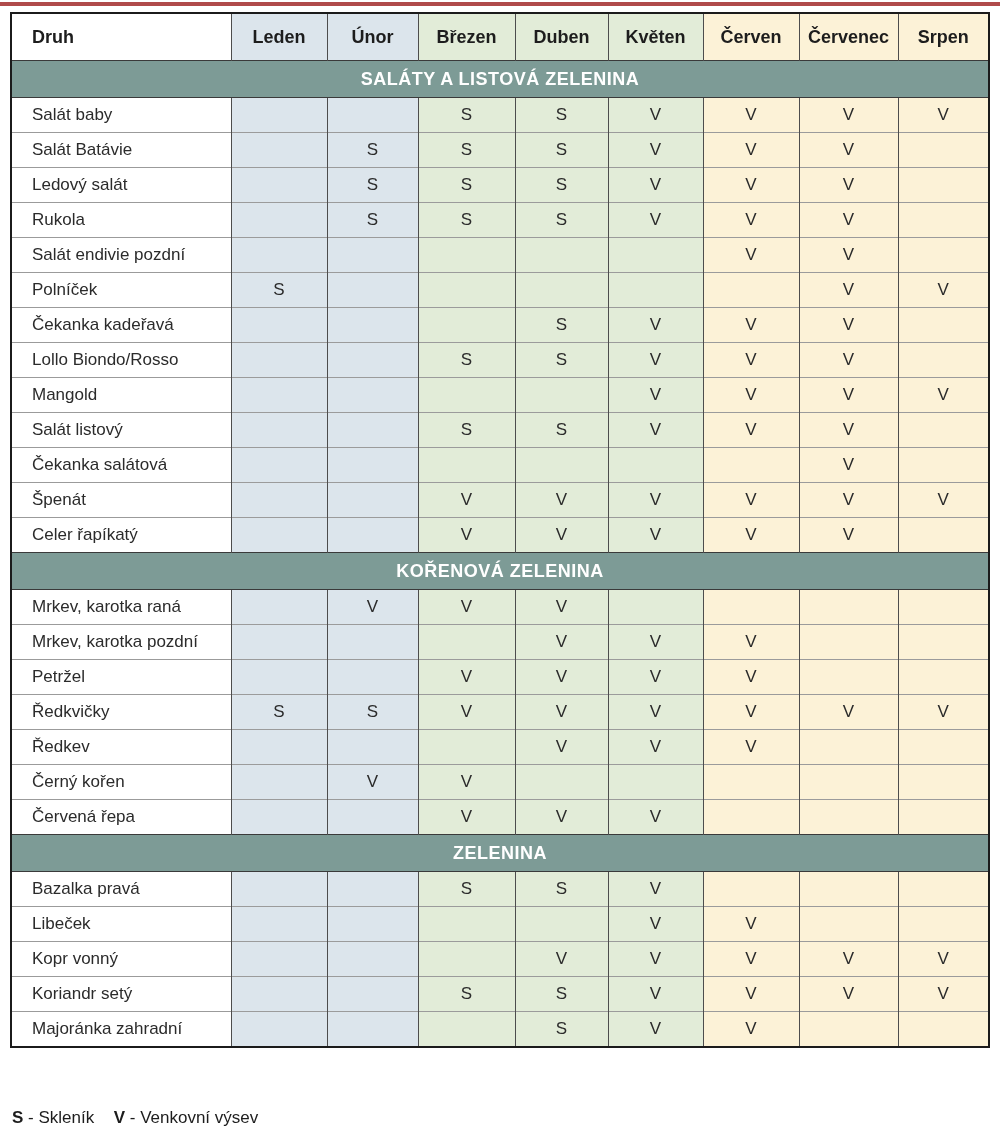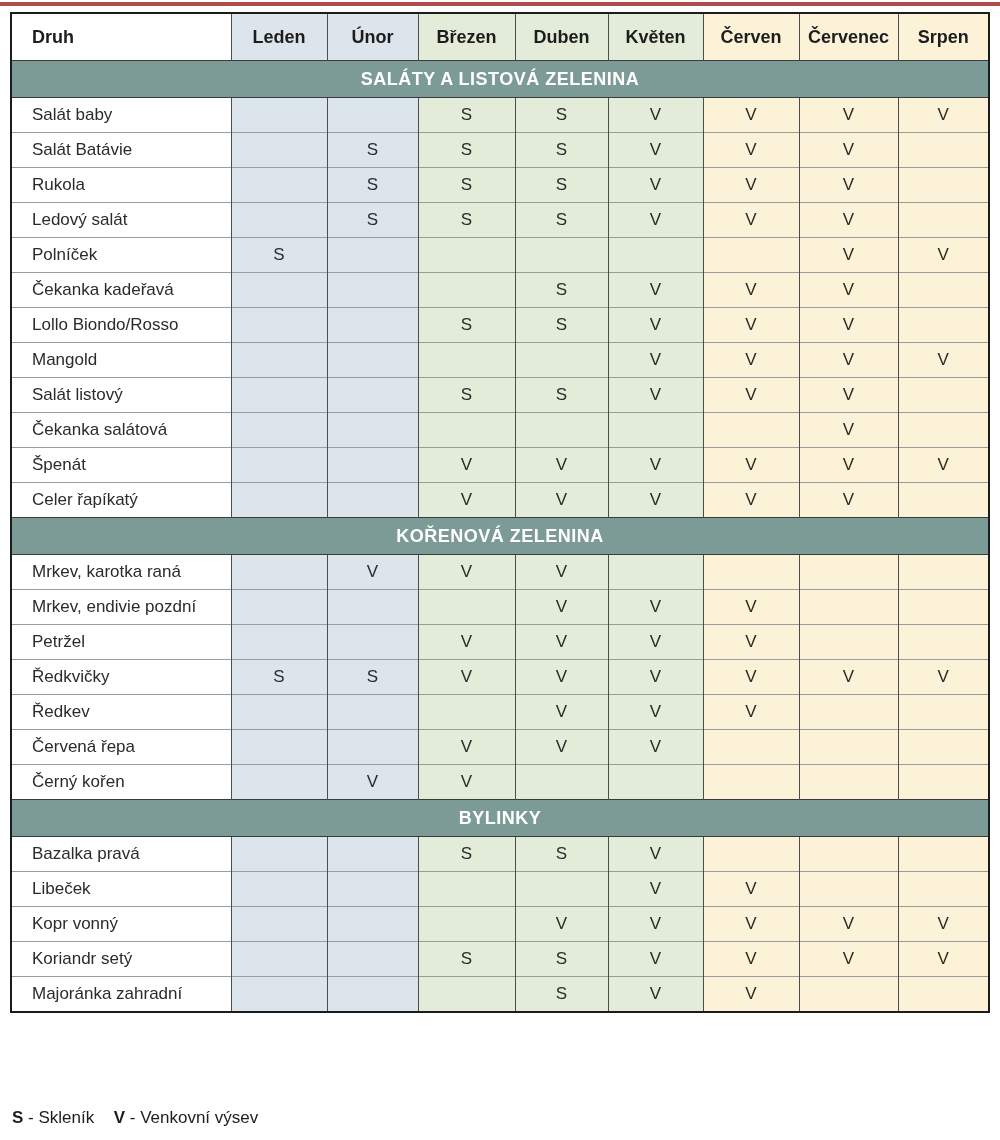--- a/index.html
+++ b/index.html
@@ -143,37 +143,48 @@
           <td class="month-cell" style="background-color: rgb(220, 229, 236);"></td>
           <td class="month-cell" style="background-color: rgb(220, 229, 236);">S</td>
           <td class="month-cell" style="background-color: rgb(226, 236, 216);">S</td>
           <td class="month-cell" style="background-color: rgb(226, 236, 216);">S</td>
           <td class="month-cell" style="background-color: rgb(226, 236, 216);">V</td>
           <td class="month-cell" style="background-color: rgb(252, 242, 215);">V</td>
           <td class="month-cell" style="background-color: rgb(252, 242, 215);">V</td>
           <td class="month-cell" style="background-color: rgb(252, 242, 215);"></td>
         </tr>
         <tr class="data-row">
+          <td class="label-cell">Ledový salát</td>
+          <td class="month-cell" style="background-color: rgb(220, 229, 236);"></td>
+          <td class="month-cell" style="background-color: rgb(220, 229, 236);">S</td>
+          <td class="month-cell" style="background-color: rgb(226, 236, 216);">S</td>
+          <td class="month-cell" style="background-color: rgb(226, 236, 216);">S</td>
+          <td class="month-cell" style="background-color: rgb(226, 236, 216);">V</td>
+          <td class="month-cell" style="background-color: rgb(252, 242, 215);">V</td>
+          <td class="month-cell" style="background-color: rgb(252, 242, 215);">V</td>
+          <td class="month-cell" style="background-color: rgb(252, 242, 215);"></td>
+        </tr>
+        <tr class="data-row">
           <td class="label-cell">Rukola</td>
           <td class="month-cell" style="background-color: rgb(220, 229, 236);"></td>
           <td class="month-cell" style="background-color: rgb(220, 229, 236);">S</td>
           <td class="month-cell" style="background-color: rgb(226, 236, 216);">S</td>
           <td class="month-cell" style="background-color: rgb(226, 236, 216);">S</td>
           <td class="month-cell" style="background-color: rgb(226, 236, 216);">V</td>
           <td class="month-cell" style="background-color: rgb(252, 242, 215);">V</td>
           <td class="month-cell" style="background-color: rgb(252, 242, 215);">V</td>
           <td class="month-cell" style="background-color: rgb(252, 242, 215);"></td>
         </tr>
         <tr class="data-row">
-          <td class="label-cell">Ledový salát</td>
-          <td class="month-cell" style="background-color: rgb(220, 229, 236);"></td>
-          <td class="month-cell" style="background-color: rgb(220, 229, 236);">S</td>
-          <td class="month-cell" style="background-color: rgb(226, 236, 216);">S</td>
-          <td class="month-cell" style="background-color: rgb(226, 236, 216);">S</td>
-          <td class="month-cell" style="background-color: rgb(226, 236, 216);">V</td>
+          <td class="label-cell">Salát endivie pozdní</td>
+          <td class="month-cell" style="background-color: rgb(220, 229, 236);"></td>
+          <td class="month-cell" style="background-color: rgb(220, 229, 236);"></td>
+          <td class="month-cell" style="background-color: rgb(226, 236, 216);"></td>
+          <td class="month-cell" style="background-color: rgb(226, 236, 216);"></td>
+          <td class="month-cell" style="background-color: rgb(226, 236, 216);"></td>
           <td class="month-cell" style="background-color: rgb(252, 242, 215);">V</td>
           <td class="month-cell" style="background-color: rgb(252, 242, 215);">V</td>
           <td class="month-cell" style="background-color: rgb(252, 242, 215);"></td>
         </tr>
         <tr class="data-row">
           <td class="label-cell">Polníček</td>
           <td class="month-cell" style="background-color: rgb(220, 229, 236);">S</td>
           <td class="month-cell" style="background-color: rgb(220, 229, 236);"></td>
           <td class="month-cell" style="background-color: rgb(226, 236, 216);"></td>
           <td class="month-cell" style="background-color: rgb(226, 236, 216);"></td>
@@ -267,21 +278,21 @@
           <td class="month-cell" style="background-color: rgb(220, 229, 236);"></td>
           <td class="month-cell" style="background-color: rgb(220, 229, 236);">V</td>
           <td class="month-cell" style="background-color: rgb(226, 236, 216);">V</td>
           <td class="month-cell" style="background-color: rgb(226, 236, 216);">V</td>
           <td class="month-cell" style="background-color: rgb(226, 236, 216);"></td>
           <td class="month-cell" style="background-color: rgb(252, 242, 215);"></td>
           <td class="month-cell" style="background-color: rgb(252, 242, 215);"></td>
           <td class="month-cell" style="background-color: rgb(252, 242, 215);"></td>
         </tr>
         <tr class="data-row">
-          <td class="label-cell">Mrkev, endivie  pozdní</td>
+          <td class="label-cell">Mrkev, karotka  pozdní</td>
           <td class="month-cell" style="background-color: rgb(220, 229, 236);"></td>
           <td class="month-cell" style="background-color: rgb(220, 229, 236);"></td>
           <td class="month-cell" style="background-color: rgb(226, 236, 216);"></td>
           <td class="month-cell" style="background-color: rgb(226, 236, 216);">V</td>
           <td class="month-cell" style="background-color: rgb(226, 236, 216);">V</td>
           <td class="month-cell" style="background-color: rgb(252, 242, 215);">V</td>
           <td class="month-cell" style="background-color: rgb(252, 242, 215);"></td>
           <td class="month-cell" style="background-color: rgb(252, 242, 215);"></td>
         </tr>
         <tr class="data-row">
@@ -311,43 +322,43 @@
           <td class="month-cell" style="background-color: rgb(220, 229, 236);"></td>
           <td class="month-cell" style="background-color: rgb(220, 229, 236);"></td>
           <td class="month-cell" style="background-color: rgb(226, 236, 216);"></td>
           <td class="month-cell" style="background-color: rgb(226, 236, 216);">V</td>
           <td class="month-cell" style="background-color: rgb(226, 236, 216);">V</td>
           <td class="month-cell" style="background-color: rgb(252, 242, 215);">V</td>
           <td class="month-cell" style="background-color: rgb(252, 242, 215);"></td>
           <td class="month-cell" style="background-color: rgb(252, 242, 215);"></td>
         </tr>
         <tr class="data-row">
+          <td class="label-cell">Černý kořen</td>
+          <td class="month-cell" style="background-color: rgb(220, 229, 236);"></td>
+          <td class="month-cell" style="background-color: rgb(220, 229, 236);">V</td>
+          <td class="month-cell" style="background-color: rgb(226, 236, 216);">V</td>
+          <td class="month-cell" style="background-color: rgb(226, 236, 216);"></td>
+          <td class="month-cell" style="background-color: rgb(226, 236, 216);"></td>
+          <td class="month-cell" style="background-color: rgb(252, 242, 215);"></td>
+          <td class="month-cell" style="background-color: rgb(252, 242, 215);"></td>
+          <td class="month-cell" style="background-color: rgb(252, 242, 215);"></td>
+        </tr>
+        <tr class="data-row">
           <td class="label-cell">Červená řepa</td>
           <td class="month-cell" style="background-color: rgb(220, 229, 236);"></td>
           <td class="month-cell" style="background-color: rgb(220, 229, 236);"></td>
           <td class="month-cell" style="background-color: rgb(226, 236, 216);">V</td>
           <td class="month-cell" style="background-color: rgb(226, 236, 216);">V</td>
           <td class="month-cell" style="background-color: rgb(226, 236, 216);">V</td>
           <td class="month-cell" style="background-color: rgb(252, 242, 215);"></td>
           <td class="month-cell" style="background-color: rgb(252, 242, 215);"></td>
           <td class="month-cell" style="background-color: rgb(252, 242, 215);"></td>
         </tr>
-        <tr class="data-row">
-          <td class="label-cell">Černý kořen</td>
-          <td class="month-cell" style="background-color: rgb(220, 229, 236);"></td>
-          <td class="month-cell" style="background-color: rgb(220, 229, 236);">V</td>
-          <td class="month-cell" style="background-color: rgb(226, 236, 216);">V</td>
-          <td class="month-cell" style="background-color: rgb(226, 236, 216);"></td>
-          <td class="month-cell" style="background-color: rgb(226, 236, 216);"></td>
-          <td class="month-cell" style="background-color: rgb(252, 242, 215);"></td>
-          <td class="month-cell" style="background-color: rgb(252, 242, 215);"></td>
-          <td class="month-cell" style="background-color: rgb(252, 242, 215);"></td>
-        </tr>
         <tr class="section-row">
-          <td colspan="9" style="background: rgb(125, 155, 150);">BYLINKY</td>
+          <td colspan="9" style="background: rgb(125, 155, 150);">ZELENINA</td>
         </tr>
         <tr class="data-row">
           <td class="label-cell">Bazalka pravá</td>
           <td class="month-cell" style="background-color: rgb(220, 229, 236);"></td>
           <td class="month-cell" style="background-color: rgb(220, 229, 236);"></td>
           <td class="month-cell" style="background-color: rgb(226, 236, 216);">S</td>
           <td class="month-cell" style="background-color: rgb(226, 236, 216);">S</td>
           <td class="month-cell" style="background-color: rgb(226, 236, 216);">V</td>
           <td class="month-cell" style="background-color: rgb(252, 242, 215);"></td>
           <td class="month-cell" style="background-color: rgb(252, 242, 215);"></td>

